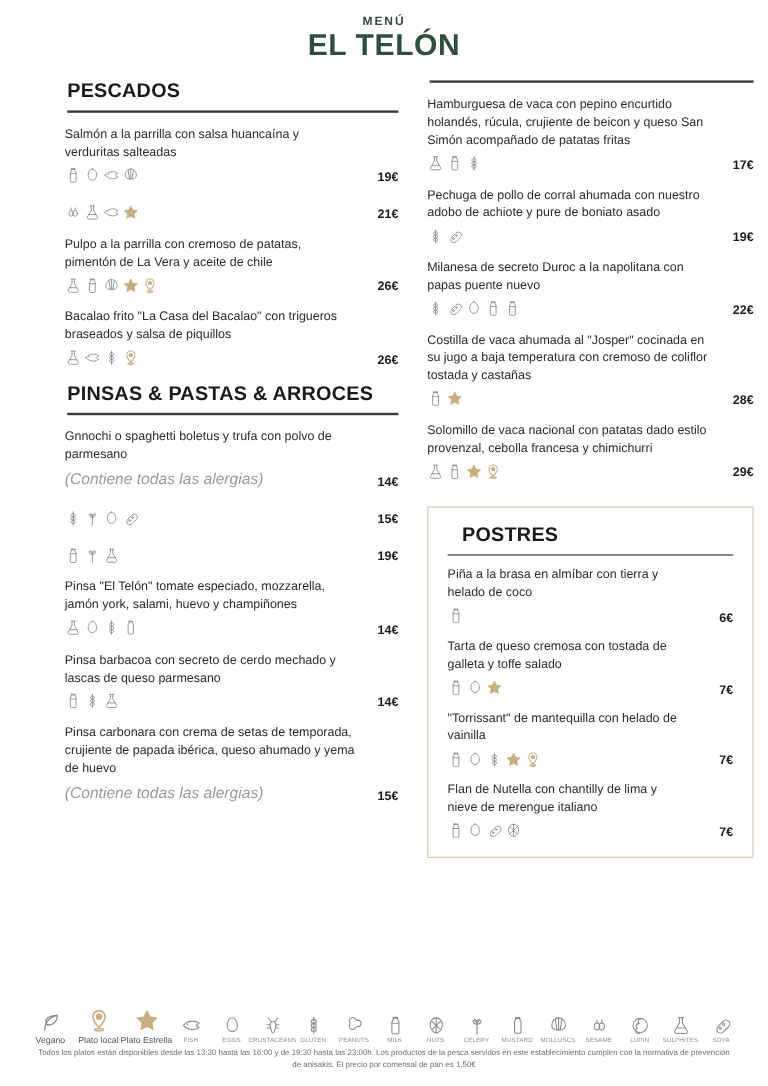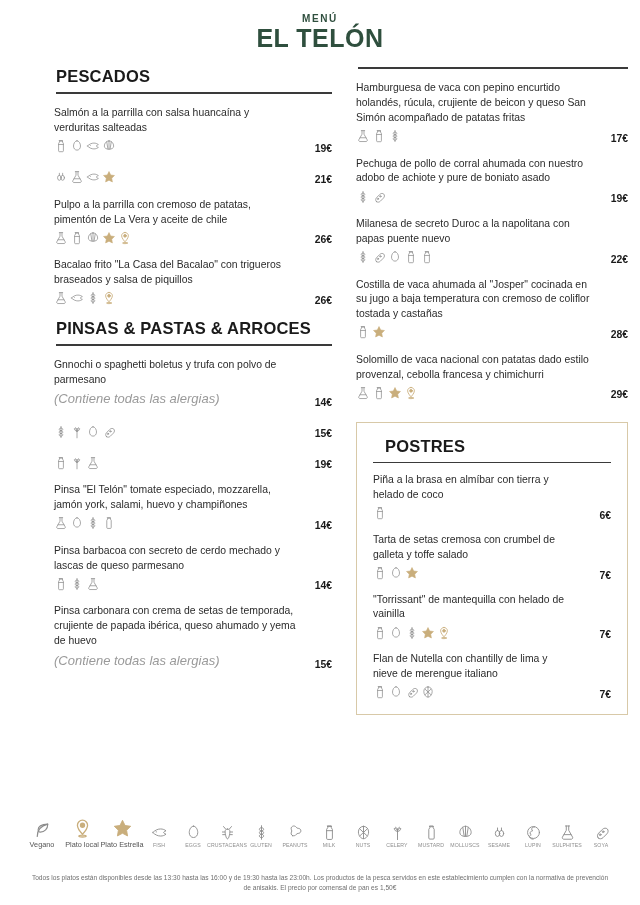--- a/index.html
+++ b/index.html
@@ -71,21 +71,21 @@
     margin-top:22px;
     box-sizing:border-box;
   }
   .postres-box .sec-title{margin-left:12px;}
   .postres-box .sec-rule{margin-left:0;border-top:1.5px solid #3a3a3a;margin-bottom:10px;}
   .postres-box .dish{margin-bottom:12px;}
   .postres-box .dish:last-child{margin-bottom:2px;}
 
   
   .legend{
-    position:absolute;left:0;right:0;bottom:56px;
+    position:absolute;left:0;right:0;bottom:34px;
     display:flex;justify-content:center;align-items:flex-end;
     gap:0px;padding:0 22px;box-sizing:border-box;
   }
   .legend-item{
     display:flex;flex-direction:column;align-items:center;
     width:34px;
   }
   .legend-item.wide{width:40px;}
   .legend-ico{height:22px;display:flex;align-items:flex-end;justify-content:center;}
   .legend-ico svg{display:block;}
@@ -581,21 +581,21 @@
                       <path d="M8.1 9.4h7.9"></path>
                       <path d="M9.4 3.6h5.2"></path>
                     </svg>
                   </span>
                 </div>
       </div>
       <div class="dish-price">6€</div>
     </div>
             <div class="dish">
       <div class="dish-main">
-        <p class="dish-name">Tarta de setas cremosa con crumbel de galleta y toffe salado</p>
+        <p class="dish-name">Tarta de queso cremosa con tostada de galleta y toffe salado</p>
         <div class="icons">
                   <span>
                     <svg width="14" height="14" viewBox="0 0 24 24" fill="none" stroke="#8d8d8d" stroke-width="1.3" stroke-linecap="round" stroke-linejoin="round">
                       <path d="M9.4 2.6h5.2v2.6l1.5 2.6v12.4a1.6 1.6 0 0 1-1.6 1.6H9.5a1.6 1.6 0 0 1-1.6-1.6V7.8l1.5-2.6z"></path>
                       <path d="M8.1 9.4h7.9"></path>
                       <path d="M9.4 3.6h5.2"></path>
                     </svg>
                   </span>
                   <span>
                     <svg width="14" height="14" viewBox="0 0 24 24" fill="none" stroke="#8d8d8d" stroke-width="1.3" stroke-linecap="round" stroke-linejoin="round">

